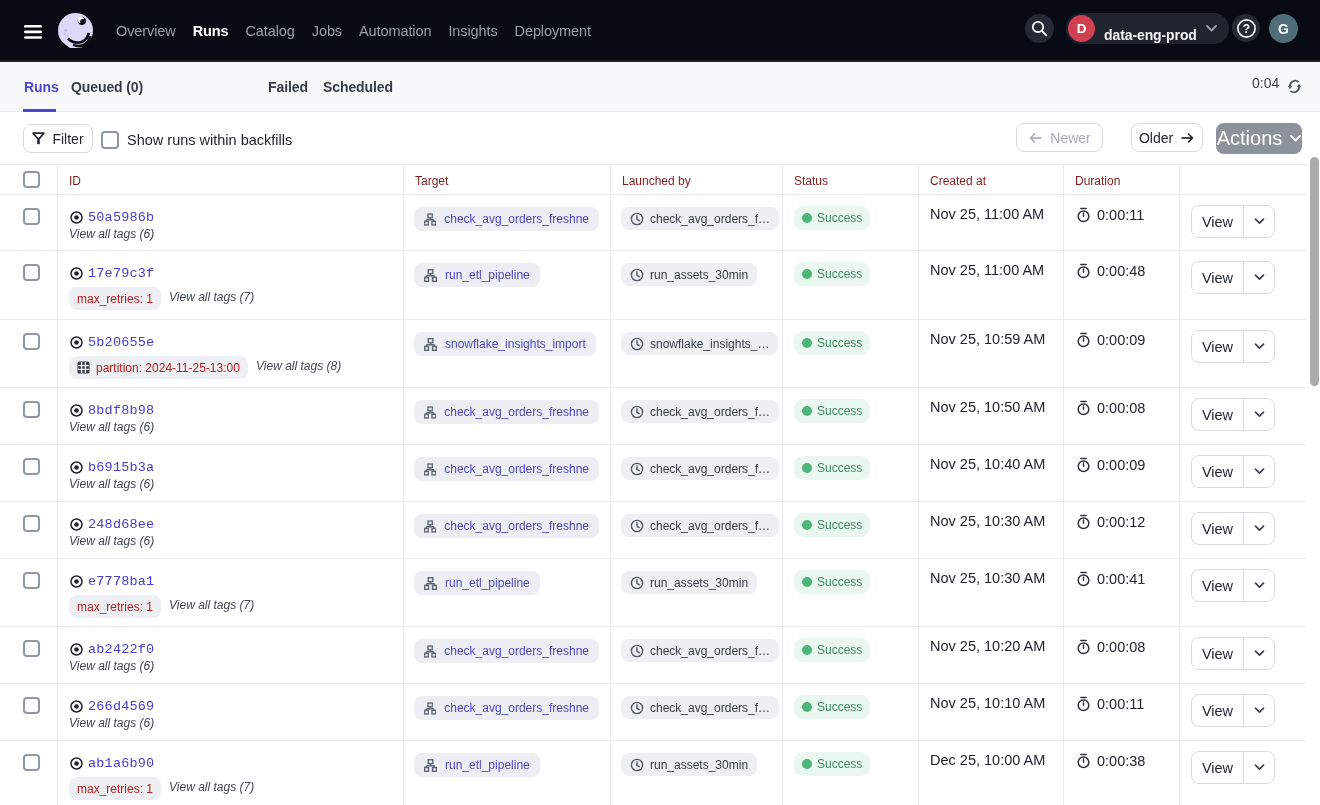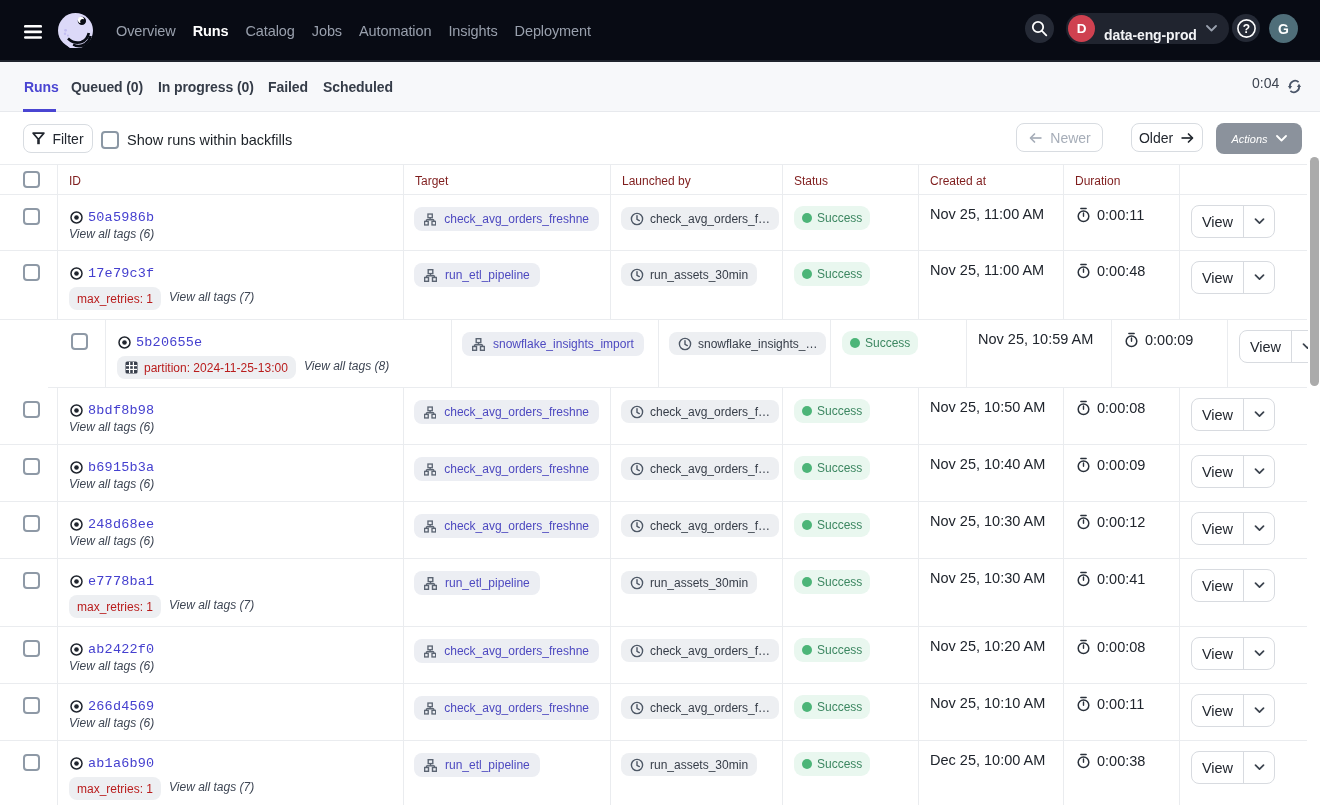--- a/index.html
+++ b/index.html
@@ -28,22 +28,22 @@
 #tabline{position:absolute;left:23px;top:47px;width:33px;height:3px;background:#4a45d2;}
 #cd{position:absolute;left:1252px;top:74px;width:40px;font-size:14px;color:#3d4450;line-height:19px;}
 
 .btn{position:absolute;height:29px;border:1px solid #d8dce1;border-radius:8px;
   background:#fff;display:flex;align-items:center;justify-content:center;gap:7px;
   font-size:14px;color:#22272f;}
 #chk1{position:absolute;left:101px;top:131px;width:18px;height:18px;
   border:2px solid #8b97a4;border-radius:4px;background:#fff;}
 #chklbl{position:absolute;left:127px;top:126px;font-size:14.5px;color:#1b2026;line-height:28px;}
 #actions{position:absolute;left:1216px;top:123px;width:86px;height:31px;background:#8b929c;
-  border-radius:8px;color:#fff;font-size:11px;display:flex;align-items:center;
-  justify-content:center;gap:8px;font-style:italic;}
+  border-radius:8px;color:#fff;font-size:20px;display:flex;align-items:center;
+  justify-content:center;gap:8px;}
 
 #tbl{position:absolute;left:0;top:164px;width:1307px;}
 .hrow{position:relative;height:31px;border-top:1px solid #eaecef;border-bottom:1px solid #eaecef;
   font-size:12px;color:#7f1d1d;}
 .hrow span{position:absolute;top:9px;}
 .row{position:relative;border-bottom:1px solid #eaecef;}
 .colb{position:absolute;top:0;bottom:0;width:1px;background:#eaecef;}
 .cb{position:absolute;left:23px;width:17px;height:17px;border:2px solid #8e99a6;
   border-radius:4px;background:#fff;}
 .runid{position:absolute;left:88px;font-family:"Liberation Mono",monospace;
@@ -115,21 +115,20 @@
       <svg width="27" height="27" viewBox="0 0 27 27" style="">
         <circle cx="13.5" cy="13.5" r="8.6" stroke="#fff" stroke-width="1.6" fill="none"></circle>
         <text x="13.5" y="17.5" font-size="12" font-weight="700" fill="#fff" text-anchor="middle" font-family="Liberation Sans">?</text>
       </svg>
     </div>
     <div id="avatar">G</div>
   </div>
 <div id="tabbar">
     <span class="tab on" style="left:24px">Runs</span>
     <span class="tab" style="left:71px">Queued (0)</span>
-    <span class="tab" style="left:158px">In progress (0)</span>
     <span class="tab" style="left:268px">Failed</span>
     <span class="tab" style="left:323px">Scheduled</span>
     <span id="tabline"></span>
   </div>
 <span class="abs" id="cd">0:04</span>
 <span class="abs" style="left:1287px;top:79px"><svg width="15" height="15" viewBox="0 0 15 15" style="">
       <path d="M11.6 3.1 A 5.2 5.2 0 0 0 3 7.9" stroke="#4a5568" stroke-width="1.8" fill="none"></path>
       <path d="M0.9 7.0 L 5.1 7.0 L 3.0 10.2 Z" fill="#4a5568"></path>
       <path d="M3.4 11.9 A 5.2 5.2 0 0 0 12 7.1" stroke="#4a5568" stroke-width="1.8" fill="none"></path>
       <path d="M14.1 8.0 L 9.9 8.0 L 12.0 4.8 Z" fill="#4a5568"></path>
@@ -262,21 +261,21 @@
         </svg>0:00:48</span>
       <div class="vbtn">
         <div class="v">View</div>
         <div class="c">
           <svg width="11" height="7" viewBox="0 0 11 7" style="">
             <polyline points="1.5,1.2 5.5,5.2 9.5,1.2" stroke="#3c434e" stroke-width="1.7" fill="none" stroke-linecap="round" stroke-linejoin="round"></polyline>
           </svg>
         </div>
       </div>
     </div>
-    <div class="row" style="height:68px;margin-left:48px;">
+    <div class="row" style="height:68px;">
       <i class="colb" style="left:57px"></i>
       <i class="colb" style="left:403px"></i>
       <i class="colb" style="left:610px"></i>
       <i class="colb" style="left:782px"></i>
       <i class="colb" style="left:918px"></i>
       <i class="colb" style="left:1063px"></i>
       <i class="colb" style="left:1179px"></i>
       <span class="cb" style="top:12.5px"></span>
       <span class="abs" style="left:70px;top:15.5px;line-height:0"><svg width="13" height="13" viewBox="0 0 13 13" style="">
           <circle cx="6.5" cy="6.5" r="5.5" stroke="#20252e" stroke-width="1.5" fill="none"></circle>

